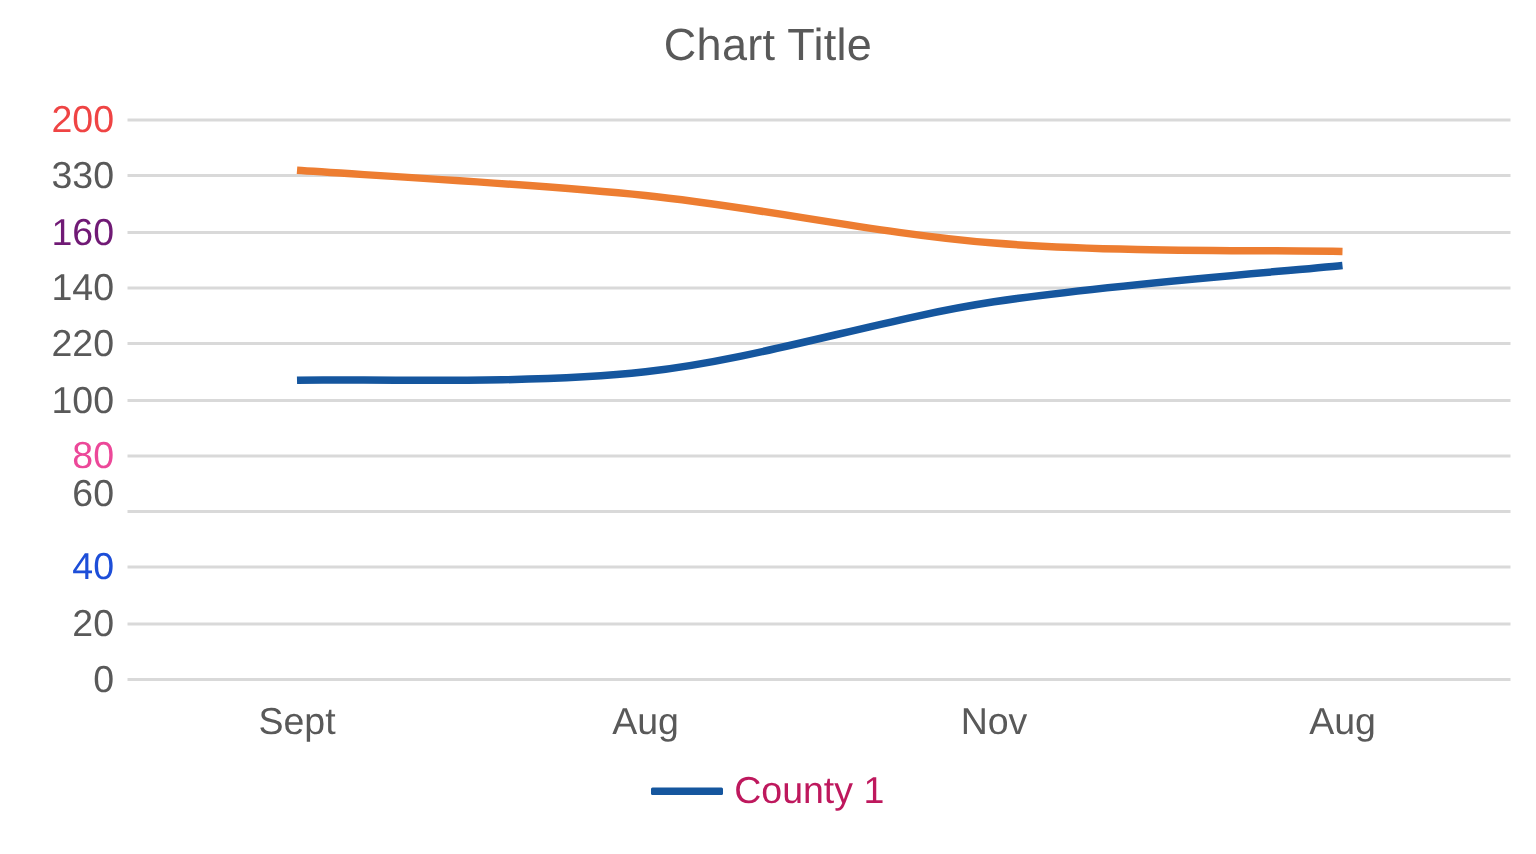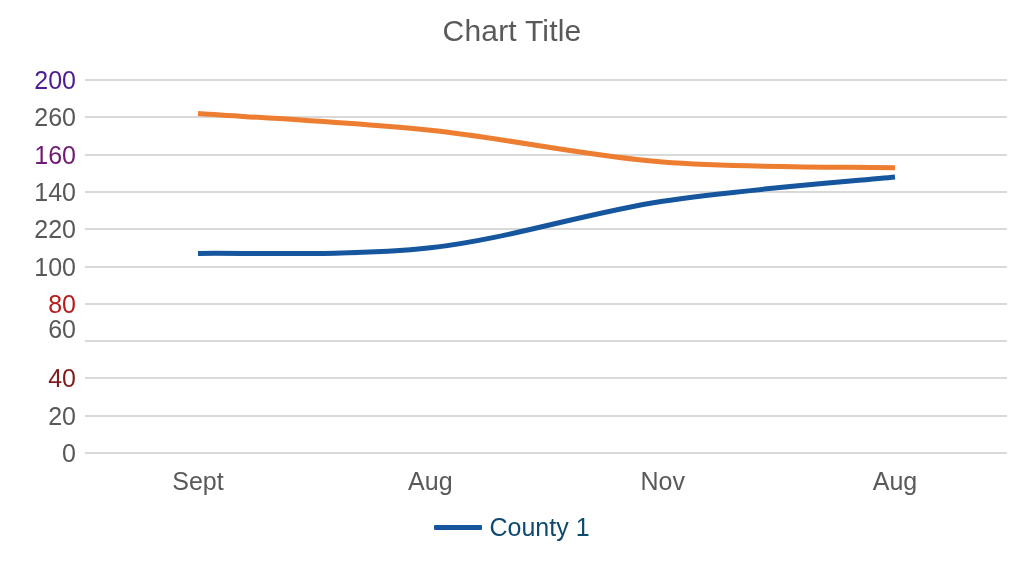--- a/index.html
+++ b/index.html
@@ -125,29 +125,29 @@
   }
 </style>
 </head>
 <body>
 
 <div id="chart-root">
 
   <div id="chart-title">Chart Title</div>
 
   <div id="y-axis-labels">
-      <div class="y-tick" style="top: -12px; color: #4c1d95;">200</div>
-      <div class="y-tick" style="top: 25.3px; color: rgb(89, 89, 89);">260</div>
+      <div class="y-tick" style="top: -12px; color: #ef4444;">200</div>
+      <div class="y-tick" style="top: 25.3px; color: rgb(89, 89, 89);">330</div>
       <div class="y-tick" style="top: 62.6px; color: #701a75;">160</div>
       <div class="y-tick" style="top: 99.9px; color: rgb(89, 89, 89);">140</div>
       <div class="y-tick" style="top: 137.2px; color: rgb(89, 89, 89);">220</div>
       <div class="y-tick" style="top: 174.5px; color: rgb(89, 89, 89);">100</div>
-      <div class="y-tick" style="top: 211.8px; color: #b91c1c;">80</div>
+      <div class="y-tick" style="top: 211.8px; color: #ec4899;">80</div>
       <div class="y-tick" style="top: 237px; color: rgb(89, 89, 89);">60</div>
-      <div class="y-tick" style="top: 286.4px; color: #7f1d1d;">40</div>
+      <div class="y-tick" style="top: 286.4px; color: #1d4ed8;">40</div>
       <div class="y-tick" style="top: 323.7px; color: rgb(89, 89, 89);">20</div>
       <div class="y-tick" style="top: 361px; color: rgb(89, 89, 89);">0</div>
     </div>
 
   <div id="plot-area">
     <div id="gridlines">
         <div class="gridline" style="top: -1px; background: rgb(217, 217, 217);"></div>
         <div class="gridline" style="top: 36.3px; background: rgb(217, 217, 217);"></div>
         <div class="gridline" style="top: 73.6px; background: rgb(217, 217, 217);"></div>
         <div class="gridline" style="top: 110.9px; background: rgb(217, 217, 217);"></div>
@@ -168,17 +168,17 @@
   <div id="x-axis-labels">
       <div class="x-tick" style="left: 113px; color: rgb(89, 89, 89);">Sept</div>
       <div class="x-tick" style="left: 345.333px; color: rgb(89, 89, 89);">Aug</div>
       <div class="x-tick" style="left: 577.667px; color: rgb(89, 89, 89);">Nov</div>
       <div class="x-tick" style="left: 810px; color: rgb(89, 89, 89);">Aug</div>
     </div>
 
   <div id="legend">
       <div class="legend-item">
         <span class="legend-swatch" style="background: rgb(21, 86, 158);"></span>
-        <span class="legend-label" style="color: #0c4a6e;">County 1</span>
+        <span class="legend-label" style="color: #be185d;">County 1</span>
       </div>
     </div>
 
 </div>
 
 </body></html>

